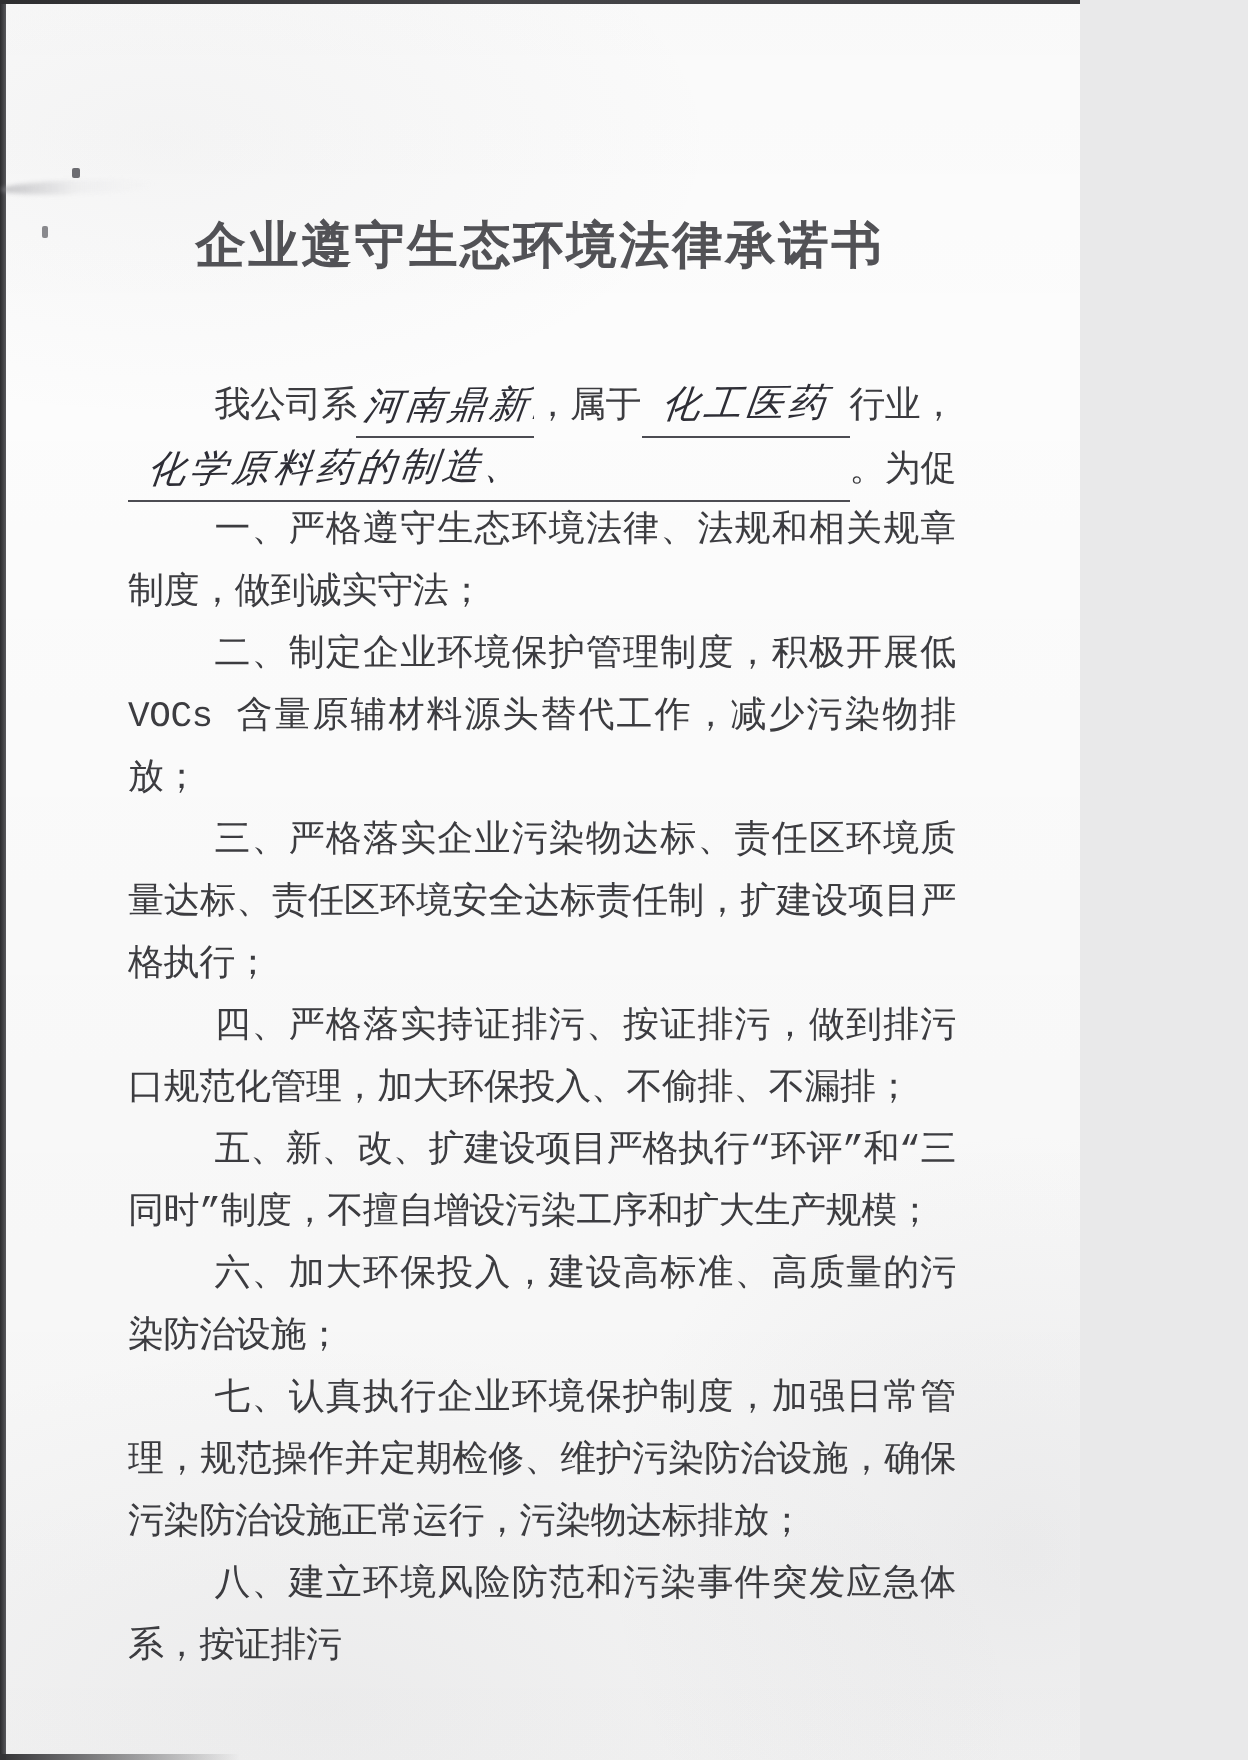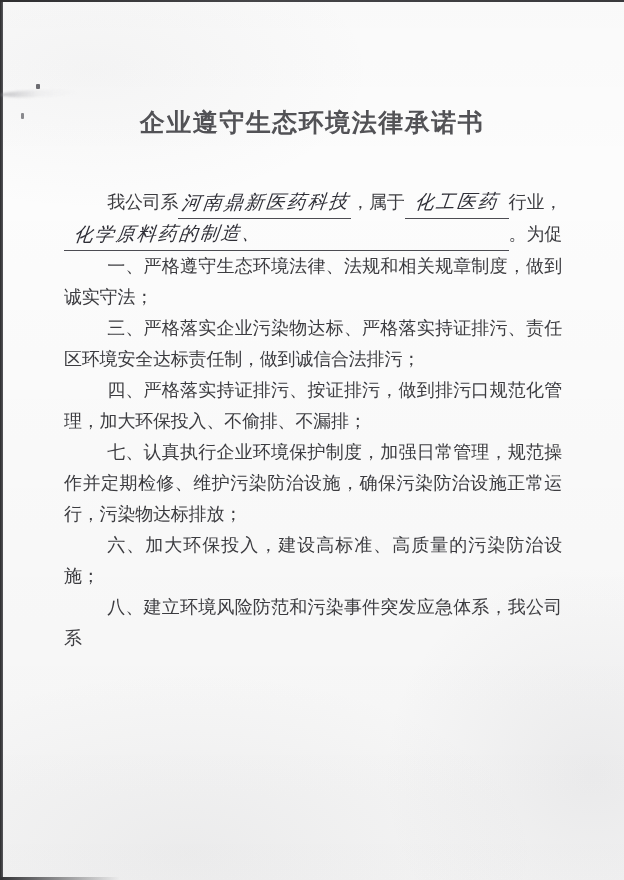--- a/index.html
+++ b/index.html
@@ -4,21 +4,21 @@
 <style>
   html,body{margin:0;padding:0;}
   body{
     width:624px;height:880px;
     background:#e9e9ea;
     font-family:"Liberation Sans","DejaVu Sans",sans-serif;
     overflow:hidden;
   }
   .page{
     position:relative;
-    width:624px;height:880px;
+    width:540px;height:880px;
     background:#fcfcfc;
     background-image:
       radial-gradient(ellipse 400px 200px at 15% 8%, rgba(120,120,125,0.05), rgba(0,0,0,0) 70%),
       radial-gradient(ellipse 500px 260px at 30% 97%, rgba(110,110,118,0.07), rgba(0,0,0,0) 70%),
       radial-gradient(ellipse 300px 300px at 95% 88%, rgba(120,120,130,0.09), rgba(0,0,0,0) 70%),
       linear-gradient(180deg, rgba(0,0,0,0.012) 0%, rgba(0,0,0,0) 20%, rgba(0,0,0,0.03) 100%);
     overflow:hidden;
   }
   
   .edge-left{
@@ -74,21 +74,21 @@
   .hw{
     display:inline-block;
     font-style:italic;
     letter-spacing:2px;
     color:#2e2e36;
     transform:skewX(-7deg) rotate(-0.6deg);
     font-size:19px;
     line-height:1;
   }
   .para{margin:0;}
-  .para.item{text-indent:2.4em;}
+  .para.item{text-indent:2.4em;font-family:Liberation Mono, monospace;}
 </style>
 </head>
 <body>
 
 <div class="page">
 
   <div class="edge-left"></div>
   <div class="edge-top"></div>
   <div class="edge-bottom-left"></div>
   <div class="smudge"></div>
@@ -108,20 +108,22 @@
       <span class="static">行业，</span>
     </div>
 
     <div class="line">
       <span class="fill grow fill3"><span class="hw">化学原料药的制造、</span></span>
       <span class="static">。为促</span>
     </div>
 
 
     <p class="para item">一、严格遵守生态环境法律、法规和相关规章制度，做到诚实守法；</p>
-    <p class="para item">三、严格落实企业污染物达标、严格落实持证排污、责任区环境安全达标责任制，做到诚信合法排污；</p>
+    <p class="para item">二、制定企业环境保护管理制度，积极开展低 VOCs 含量原辅材料源头替代工作，减少污染物排放；</p>
+    <p class="para item">三、严格落实企业污染物达标、责任区环境质量达标、责任区环境安全达标责任制，扩建设项目严格执行；</p>
     <p class="para item">四、严格落实持证排污、按证排污，做到排污口规范化管理，加大环保投入、不偷排、不漏排；</p>
+    <p class="para item">五、新、改、扩建设项目严格执行“环评”和“三同时”制度，不擅自增设污染工序和扩大生产规模；</p>
+    <p class="para item">六、加大环保投入，建设高标准、高质量的污染防治设施；</p>
     <p class="para item">七、认真执行企业环境保护制度，加强日常管理，规范操作并定期检修、维护污染防治设施，确保污染防治设施正常运行，污染物达标排放；</p>
-    <p class="para item">六、加大环保投入，建设高标准、高质量的污染防治设施；</p>
-    <p class="para item">八、建立环境风险防范和污染事件突发应急体系，我公司系</p>
+    <p class="para item">八、建立环境风险防范和污染事件突发应急体系，按证排污</p>
 
   </div>
 </div>
 
 </body></html>

